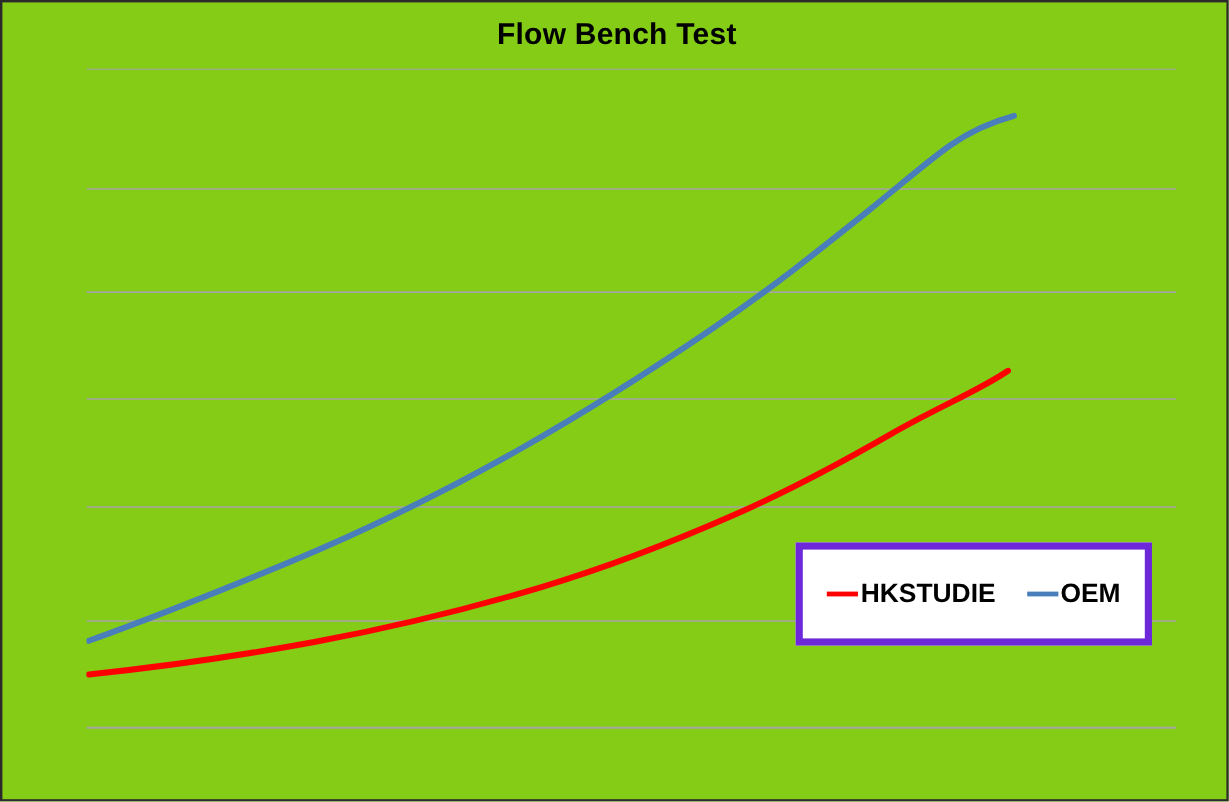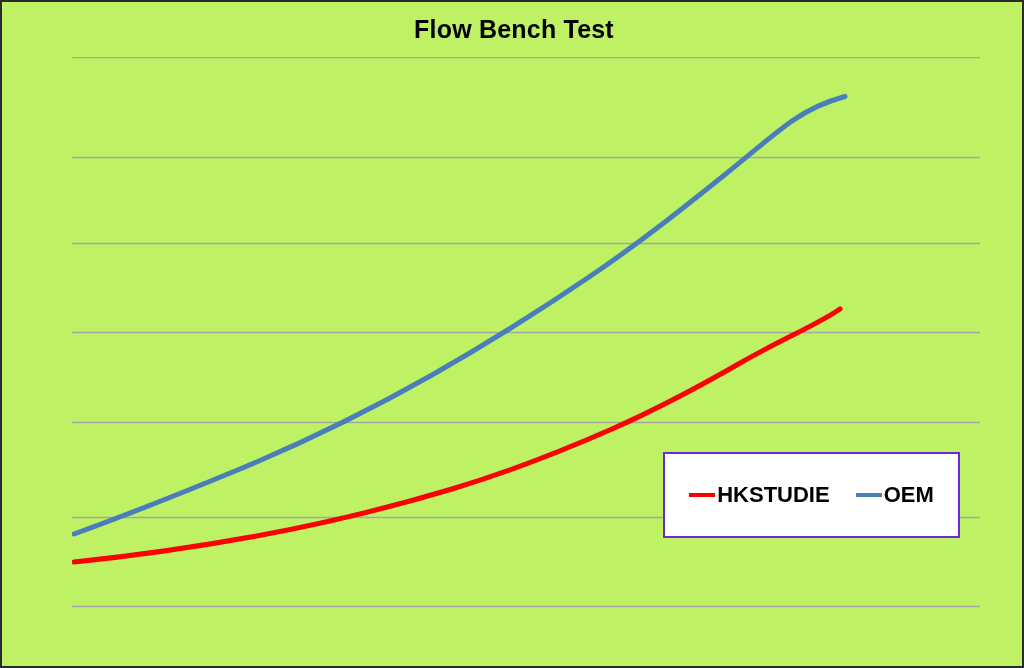--- a/index.html
+++ b/index.html
@@ -8,21 +8,21 @@
     padding: 0;
     background: #ffffff;
   }
   body {
     font-family: "Liberation Sans", sans-serif;
   }
   #chart-root {
     position: relative;
     width: 1024px;
     height: 668px;
-    background: #bef264;
+    background: #84cc16;
     box-sizing: border-box;
     border: 2px solid #2b2b2b;
     overflow: hidden;
   }
 
   
   .chart-title {
     position: absolute;
     left: 0;
     top: 12px;
@@ -76,21 +76,21 @@
   }
 
   
   .legend-box {
     position: absolute;
     left: 661px;
     top: 450px;
     width: 297px;
     height: 86px;
     background: #ffffff;
-    border: 2px solid #6d28d9;
+    border: 6px solid #6d28d9;
     box-sizing: border-box;
     display: flex;
     align-items: center;
     justify-content: center;
     gap: 26px;
   }
   .legend-entry {
     display: flex;
     align-items: center;
     gap: 2px;

